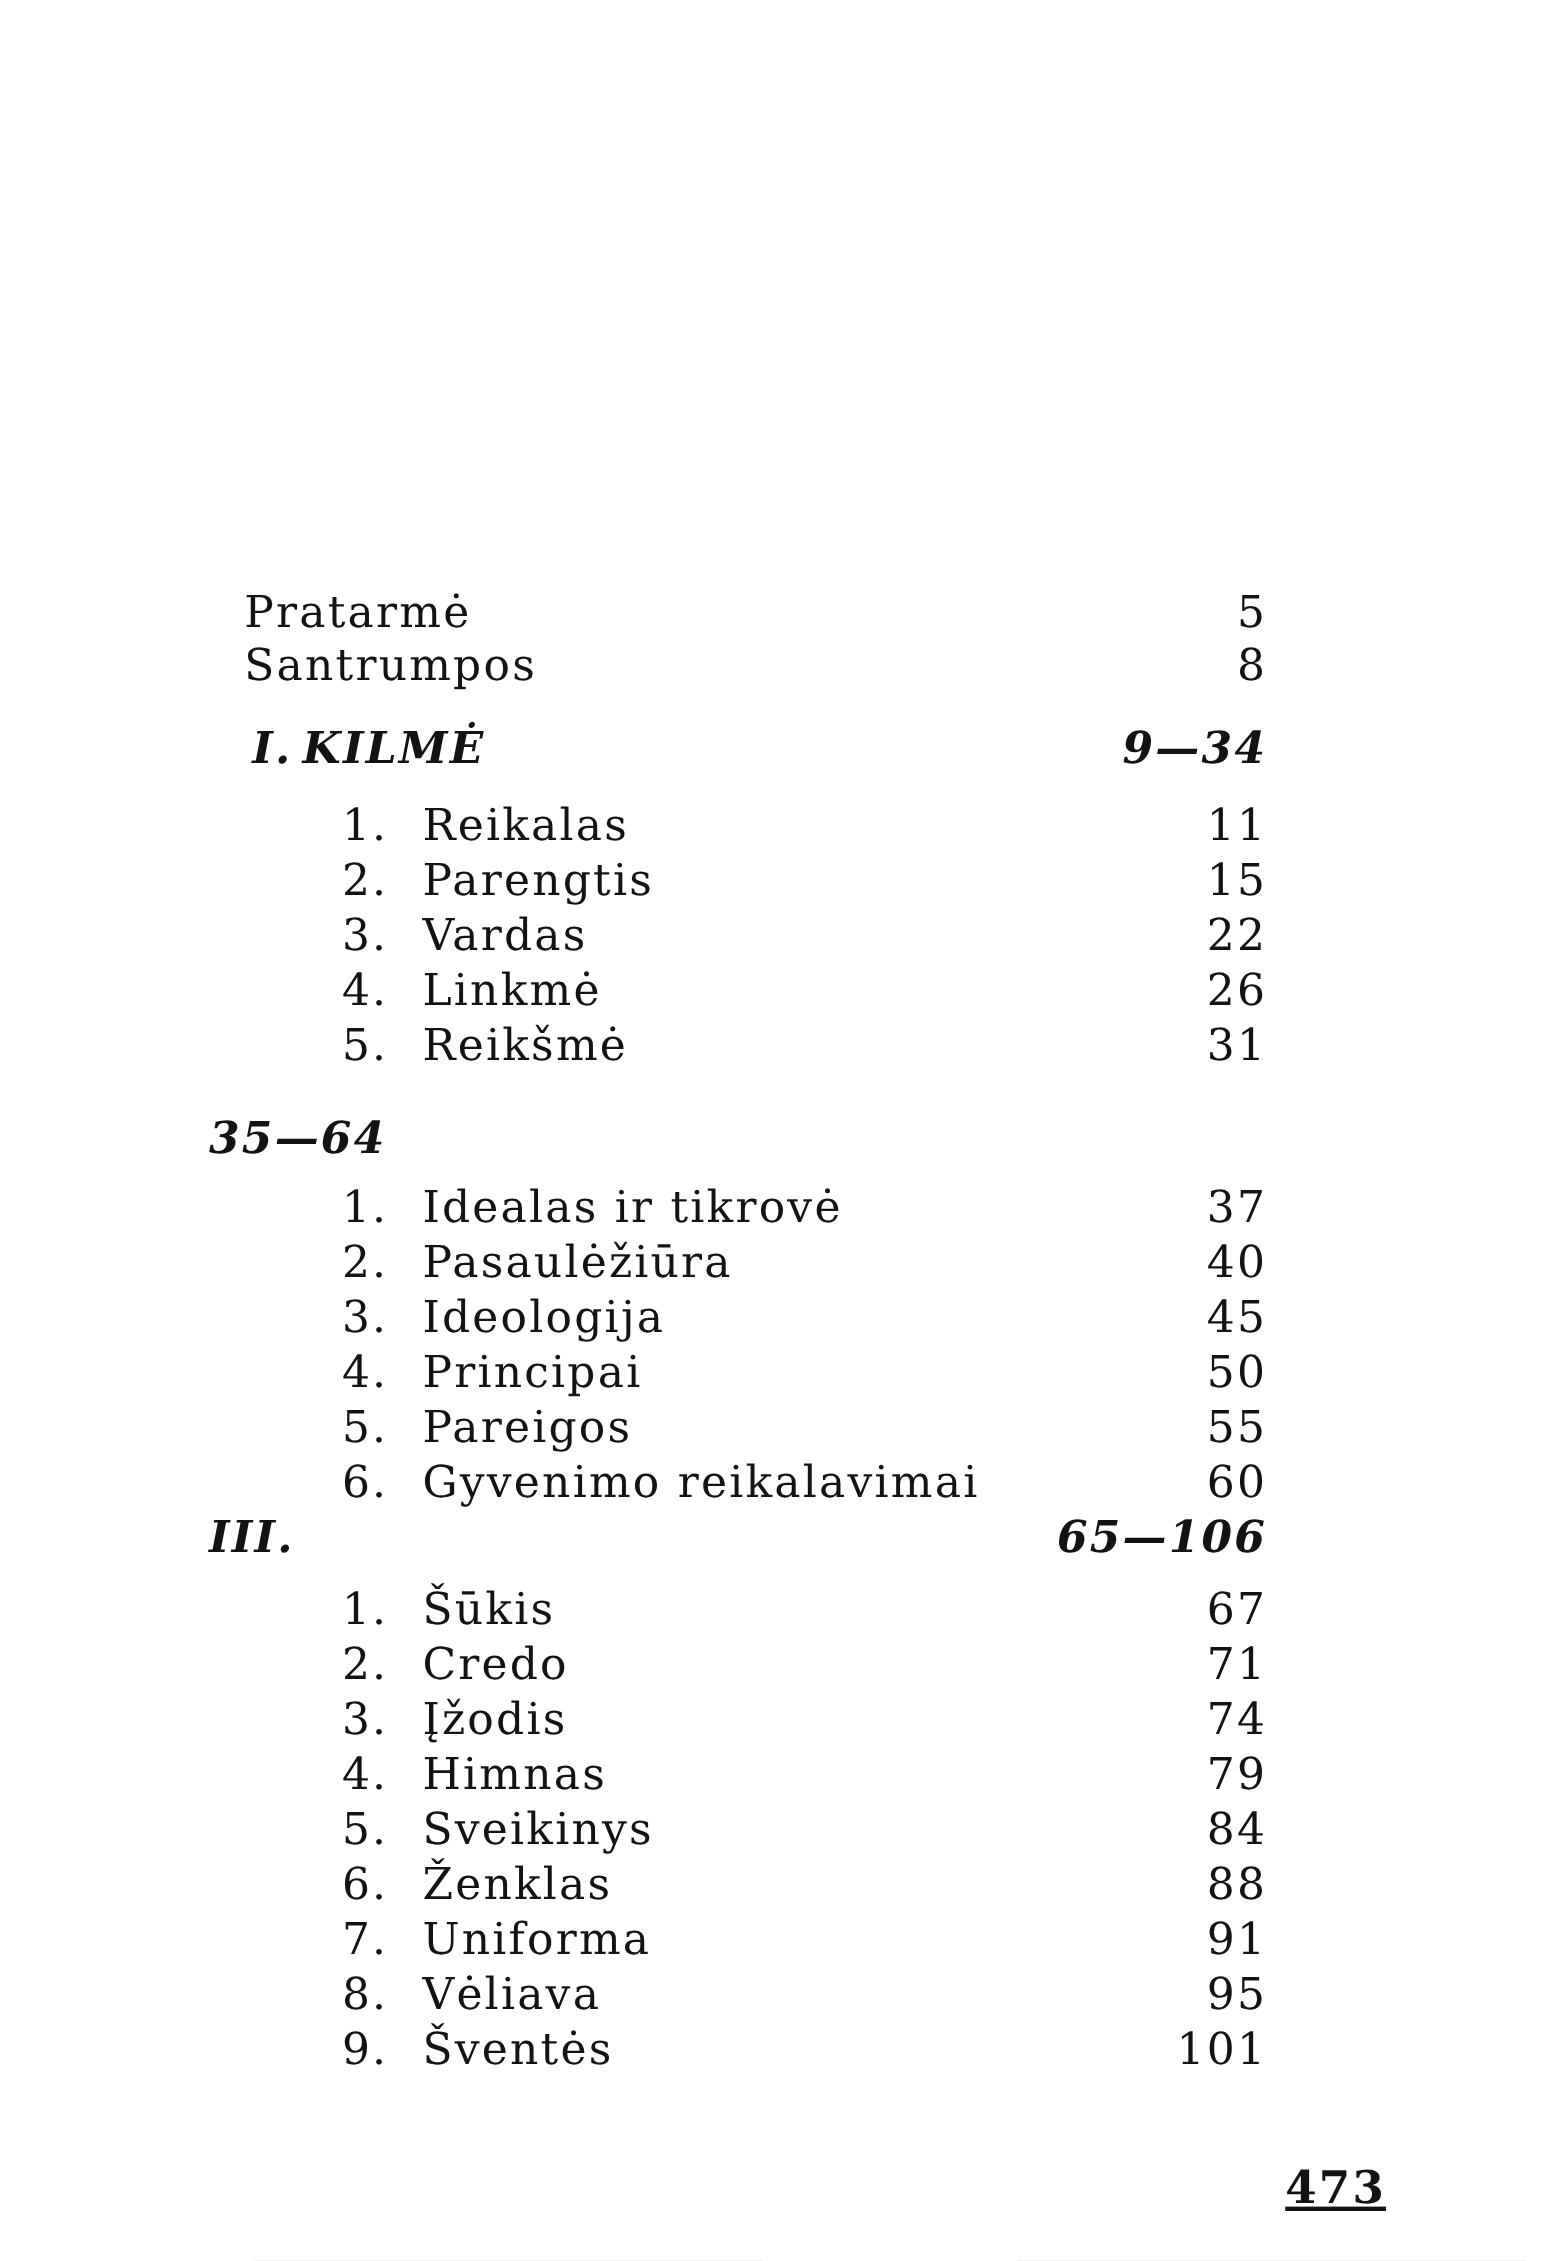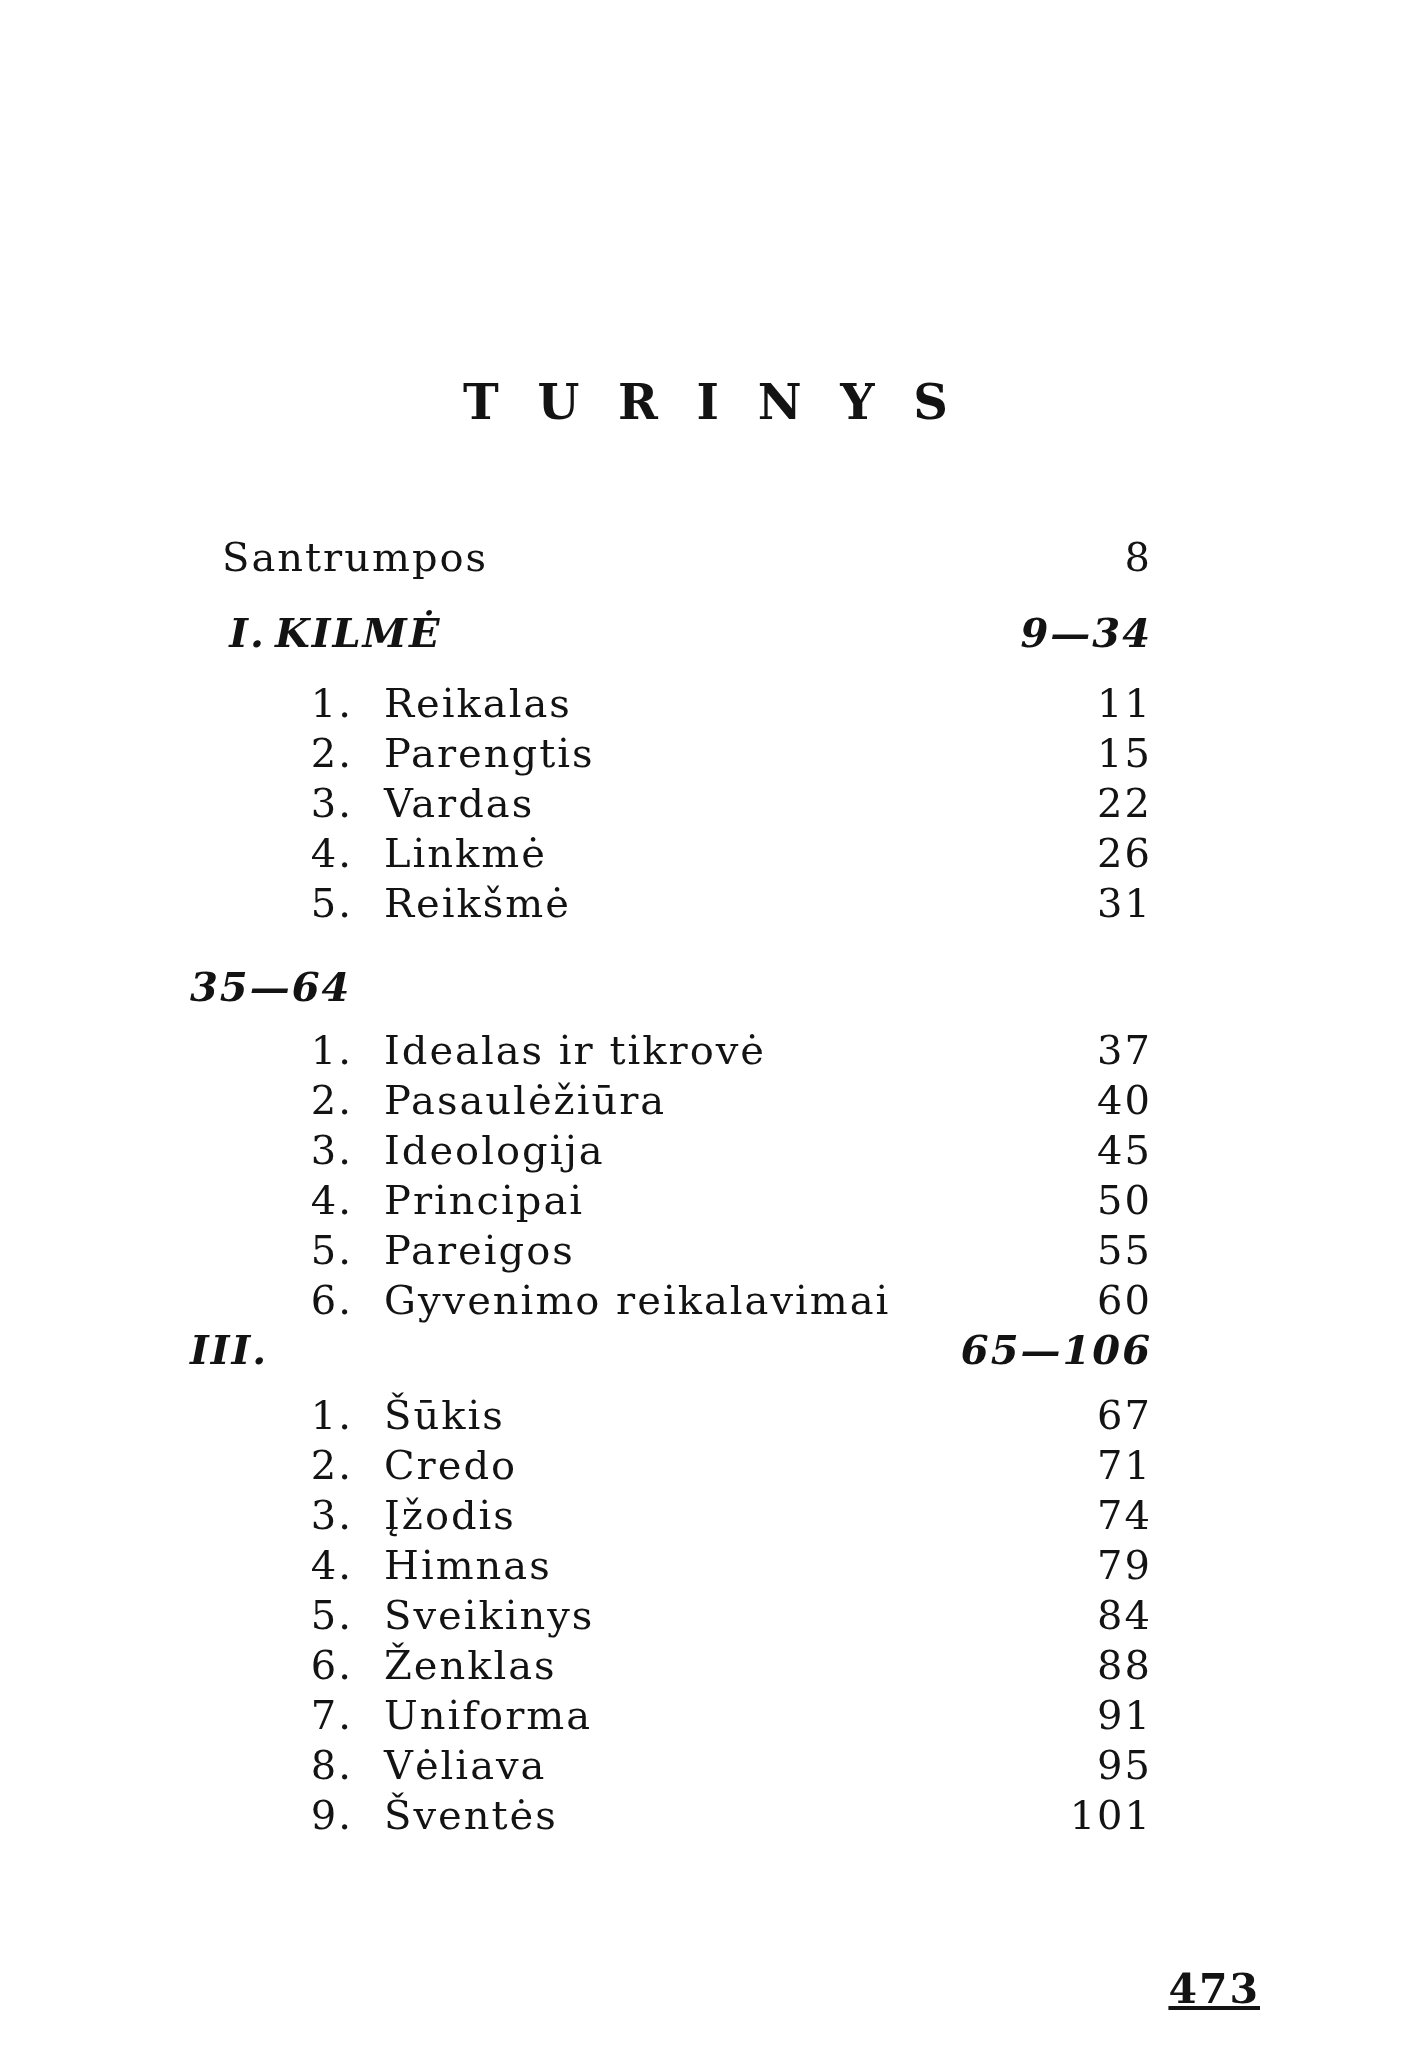--- a/index.html
+++ b/index.html
@@ -82,24 +82,27 @@
     line-height: 50px;
     letter-spacing: 2px;
     text-decoration: underline;
   }
 </style>
 </head>
 <body>
 
 <div class="page">
 
-  <h1 class="title">T U R I N Y S</h1>
 
   <div class="toc">
 
+    <div class="row front">
+      <span class="front-label">Pratarmė</span>
+      <span class="pagenum">5</span>
+    </div>
     <div class="row front">
       <span class="front-label">Santrumpos</span>
       <span class="pagenum">8</span>
     </div>
 
     <div class="row header mt-h1">
       <span class="hleft">
         <span class="hnumeral">I.</span>
         <span class="htitle">KILMĖ</span>
       </span>

